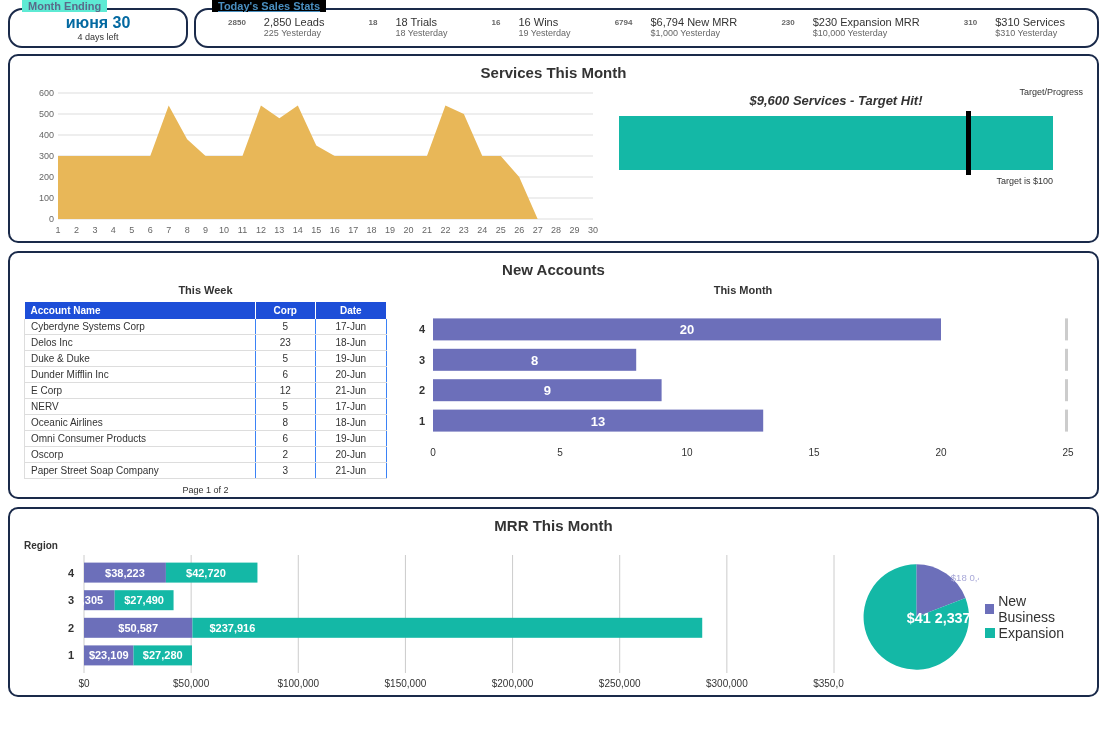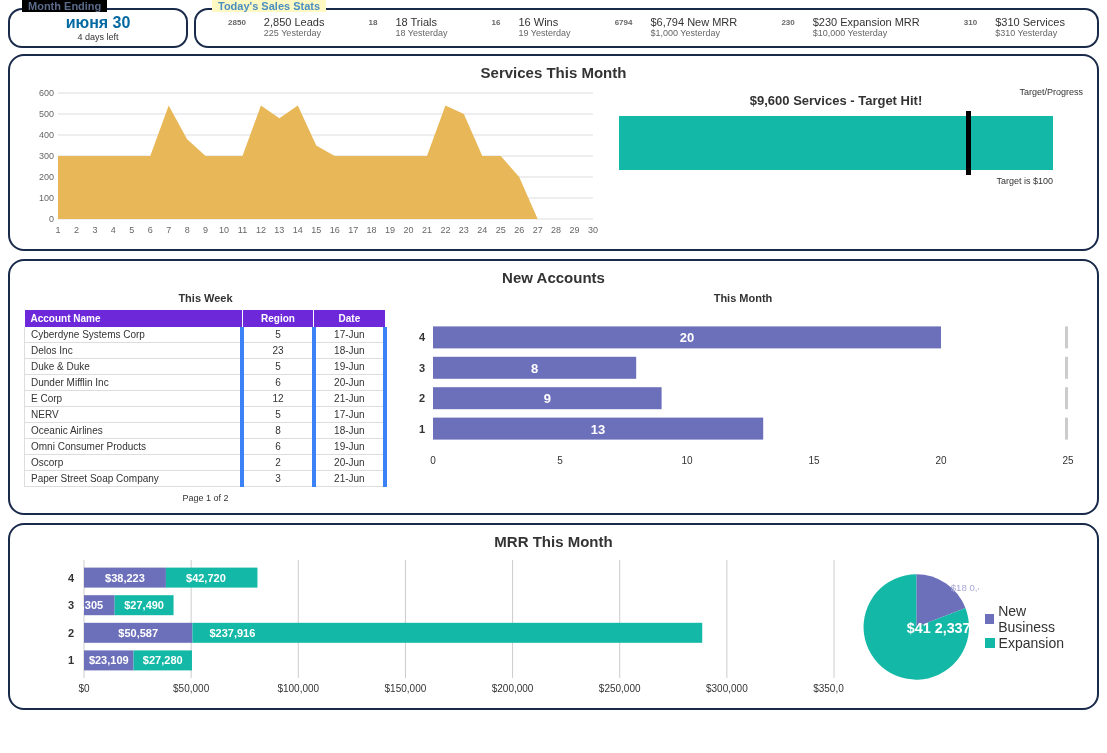--- a/index.html
+++ b/index.html
@@ -20,21 +20,21 @@
     width: 180px;
     border: 2px solid #1a2a4a;
     border-radius: 14px;
     padding: 4px 10px;
     position: relative;
   }
   .month-card-title {
     position: absolute;
     top: -10px;
     left: 12px;
-    background: #000000;
+    background: #5eead4;
     padding: 0 6px;
     color: #5a6a8a;
     font-weight: bold;
   }
   .month-val {
     text-align: center;
     font-size: 16px;
     font-weight: bold;
     color: #0369a1;
   }
@@ -47,24 +47,25 @@
     flex: 1;
     border: 2px solid #1a2a4a;
     border-radius: 14px;
     padding: 6px 10px;
     position: relative;
   }
   .stats-title {
     position: absolute;
     top: -10px;
     left: 16px;
-    background: #fef9c3;
+    background: #000000;
     padding: 0 6px;
     color: #4a8fc0;
     font-weight: bold;
+    text-decoration: underline;
   }
   .stats-row {
     display: flex;
     justify-content: space-around;
   }
   .stat {
     display: flex;
     gap: 18px;
     align-items: flex-start;
   }
@@ -77,22 +78,22 @@
   .stat-main {
     font-size: 11px;
     color: #333;
   }
   .stat-sub {
     font-size: 9px;
     color: #666;
   }
   .section {
     border: 2px solid #1a2a4a;
-    border-radius: 16px;
-    padding: 8px 14px 10px 14px;
+    border-radius: 10px;
+    padding: 8px 14px 2px 14px;
     margin-bottom: 8px;
     position: relative;
   }
   .sec-title {
     text-align: center;
     font-weight: bold;
     font-size: 15px;
     color: #333;
     margin-bottom: 6px;
   }
@@ -111,20 +112,21 @@
     top: 0;
     right: 0;
     font-size: 9px;
     color: #333;
   }
   .target-title {
     text-align: center;
     font-weight: bold;
     font-size: 13px;
     margin-bottom: 8px;
+    font-style: italic;
   }
   .bullet-bar {
     height: 54px;
     background: #14b8a6;
     position: relative;
   }
   .bullet-tick {
     position: absolute;
     top: -5px;
     width: 5px;
@@ -146,31 +148,31 @@
     font-weight: bold;
     font-size: 11px;
     margin-bottom: 6px;
   }
   table.accounts {
     width: 100%;
     border-collapse: collapse;
     font-size: 10px;
   }
   table.accounts th {
-    background: #6d28d9;
+    background: #1d4ed8;
     color: #fff;
     padding: 3px 6px;
     border-right: 1px solid #fff;
     text-align: left;
   }
   table.accounts th.num, table.accounts td.num { text-align: center; }
   table.accounts td {
     padding: 2px 6px;
     border-bottom: 1px solid #ddd;
-    border-right: 4px solid #3b82f6;
+    border-right: 1px solid #3b82f6;
   }
   table.accounts td:first-child { border-left: 1px solid #ddd; }
   .acct-summary {
     font-style: italic;
     font-weight: bold;
     font-size: 10px;
     display:flex;
     padding: 3px 6px;
   }
   .paging {
@@ -322,21 +324,21 @@
 
 <div class="section">
   <div class="sec-title">New Accounts</div>
   <div class="na-row">
     <div class="na-left">
       <div class="sub-title">This Week</div>
       <table class="accounts">
         <thead>
           <tr>
             <th>Account Name</th>
-            <th class="num">Region</th>
+            <th class="num">Corp</th>
             <th class="num">Date</th>
           </tr>
         </thead>
         <tbody id="acct-body">
             <tr>
               <td>Cyberdyne Systems Corp</td>
               <td class="num">5</td>
               <td class="num">17-Jun</td>
             </tr>
             <tr>
@@ -421,20 +423,21 @@
           </g>
       </svg>
     </div>
   </div>
 </div>
 
 <div class="section">
   <div class="sec-title">MRR This Month</div>
   <div class="mrr-row">
     <div class="mrr-left">
+      <div class="region-lbl">Region</div>
       <svg width="820" height="140" viewBox="0 0 820 140">
         <g id="mrr-grid" stroke="#ccc" stroke-width="1">
             <line x1="60" y1="4" x2="60" y2="122"></line>
             <line x1="167.14285714285714" y1="4" x2="167.14285714285714" y2="122"></line>
             <line x1="274.2857142857143" y1="4" x2="274.2857142857143" y2="122"></line>
             <line x1="381.4285714285714" y1="4" x2="381.4285714285714" y2="122"></line>
             <line x1="488.57142857142856" y1="4" x2="488.57142857142856" y2="122"></line>
             <line x1="595.7142857142858" y1="4" x2="595.7142857142858" y2="122"></line>
             <line x1="702.8571428571428" y1="4" x2="702.8571428571428" y2="122"></line>
             <line x1="810" y1="4" x2="810" y2="122"></line>

